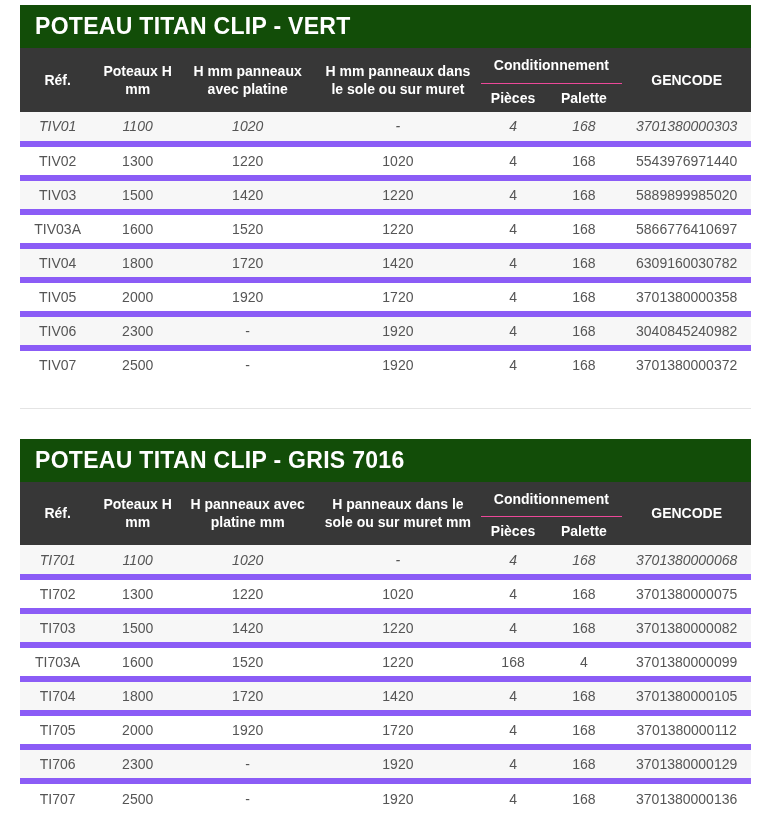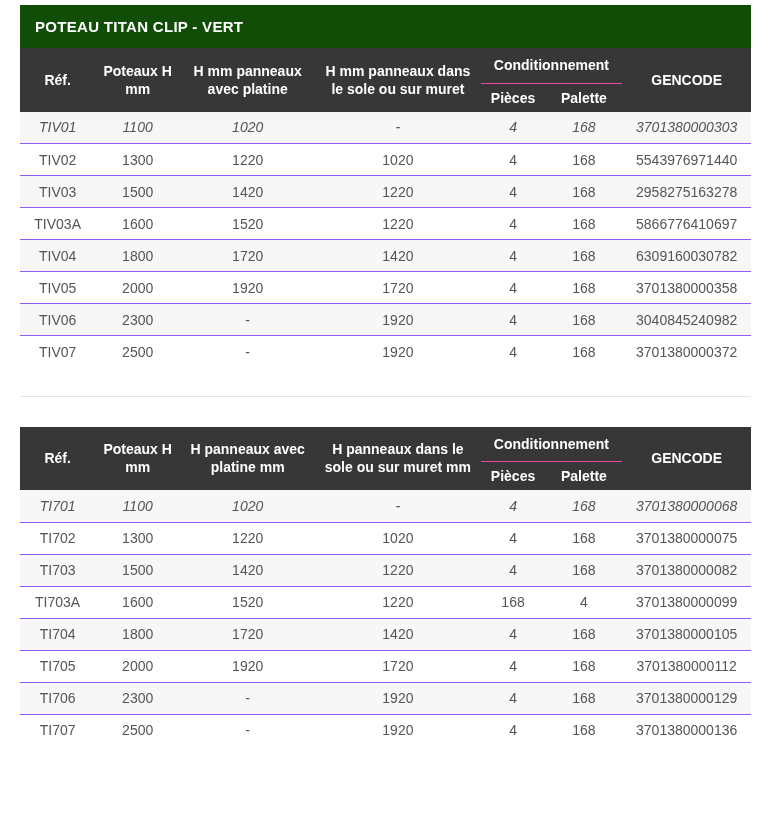--- a/index.html
+++ b/index.html
@@ -12,21 +12,21 @@
   .page {
     width: 771px;
     height: 820px;
     padding: 5px 20px 15px 20px;
     background: #ffffff;
   }
   .table-block { width: 100%; }
   .table-title {
     background: #124d08;
     color: #ffffff;
-    font-size: 15px;
+    font-size: 23px;
     font-weight: bold;
     letter-spacing: 0.3px;
     padding: 11px 15px;
     line-height: 21px;
   }
   table {
     width: 100%;
     border-collapse: collapse;
     table-layout: fixed;
   }
@@ -44,21 +44,21 @@
   thead tr.sub-row th { height: 18px; }
   thead th.group-header { border-bottom: 1px solid #ec4899; }
   tbody td {
     font-size: 14px;
     color: #555555;
     text-align: center;
     vertical-align: middle;
     height: 32px;
     padding: 6px 4px;
   }
-  tbody tr { border-top: 1px solid #8b5cf6; background: #ffffff; }
+  tbody tr { border-top: 6px solid #8b5cf6; background: #ffffff; }
   tbody tr:first-child { border-top: none; font-style: italic; }
   tbody tr:nth-child(odd) { background: #f7f7f7; }
   .tables-separator {
     border: none;
     border-top: 1px solid #e4e4e4;
     margin: 28px 0 30px 0;
   }
   
   col.c-ref      { width: 10.3%; }
   col.c-poteaux  { width: 11.6%; }
@@ -121,21 +121,21 @@
             <td>5543976971440</td>
           </tr>
 
           <tr>
             <td>TIV03</td>
             <td>1500</td>
             <td>1420</td>
             <td>1220</td>
             <td>4</td>
             <td>168</td>
-            <td>2958275163278</td>
+            <td>5889899985020</td>
           </tr>
 
           <tr>
             <td>TIV03A</td>
             <td>1600</td>
             <td>1520</td>
             <td>1220</td>
             <td>4</td>
             <td>168</td>
             <td>5866776410697</td>
@@ -180,20 +180,21 @@
             <td>168</td>
             <td>3701380000372</td>
           </tr>
         </tbody>
     </table>
   </div>
 
   <hr class="tables-separator">
 
   <div class="table-block">
+    <div class="table-title">POTEAU TITAN CLIP - GRIS 7016</div>
     <table>
       <colgroup>
         <col class="c-ref">
           <col class="c-poteaux">
           <col class="c-platine">
         <col class="c-sole">
           <col class="c-pieces">
           <col class="c-palette">
           <col class="c-gencode">
       </colgroup>

